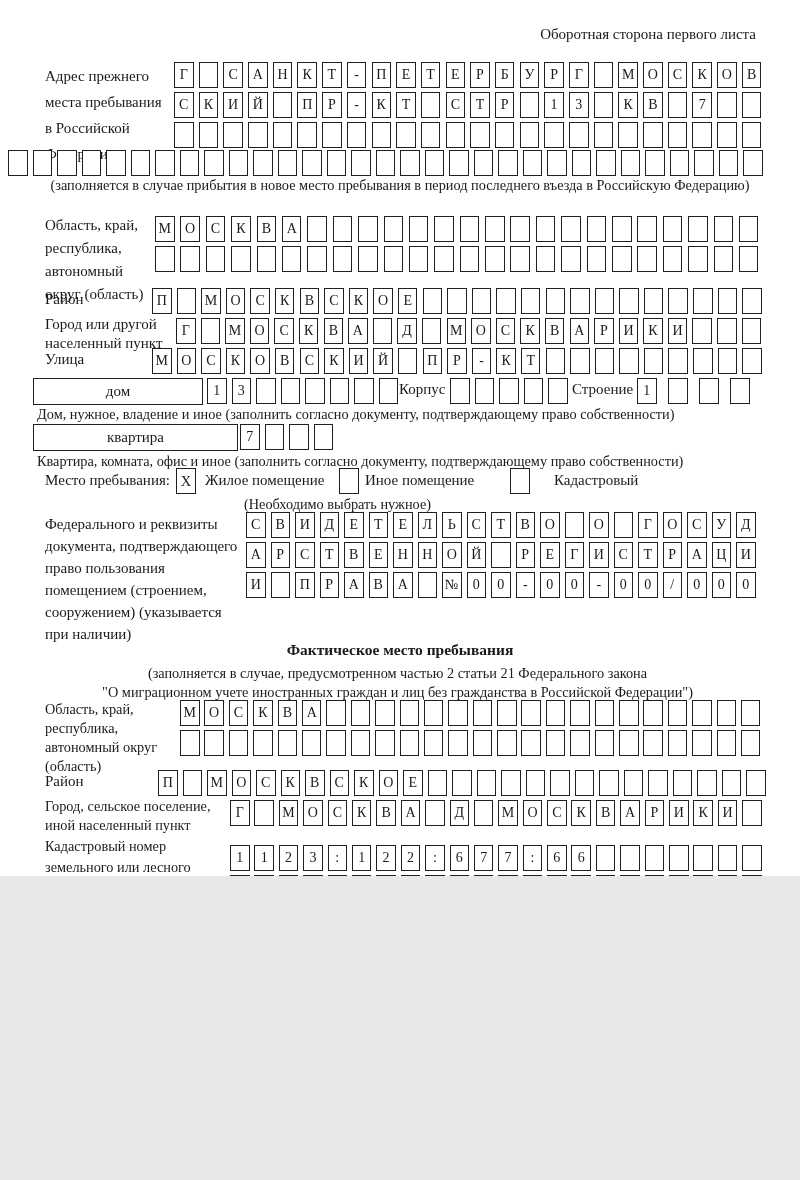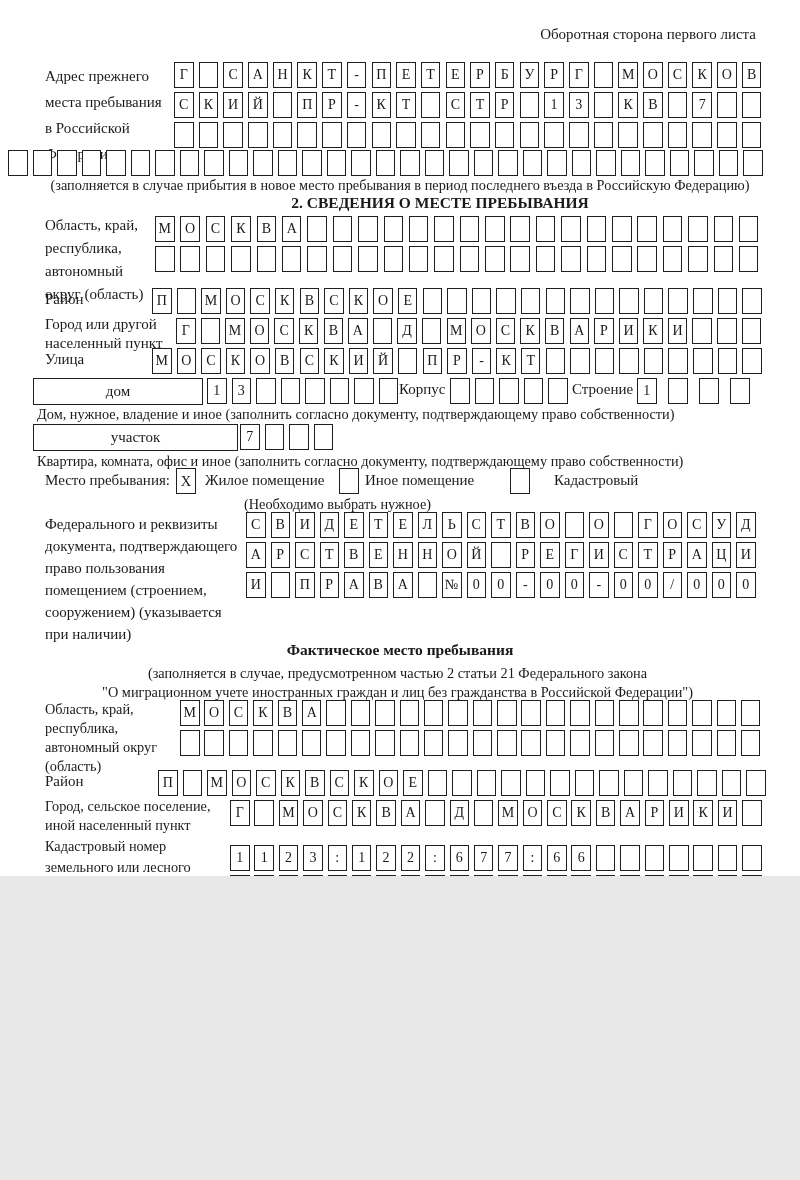--- a/index.html
+++ b/index.html
@@ -41,41 +41,40 @@
   <div class="abs f15" style="left:0;top:26px;width:756px;text-align:right;">Оборотная сторона первого листа</div>
 
   <div class="lines f15" style="left:45px;top:63px;line-height:26px;">
       <div>Адрес прежнего</div>
       <div>места пребывания</div>
       <div>в Российской</div>
       <div>Федерации</div>
     </div>
   <div class="abs f14 center" style="left:0;top:177px;width:800px;">(заполняется в случае прибытия в новое место пребывания в период последнего въезда в Российскую Федерацию)</div>
 
-  <div class="abs f155 bold center" style="left:80px;top:194px;width:720px;">2. СВЕДЕНИЯ О МЕСТЕ ПРЕБЫВАНИЯ</div>
 
   <div class="lines f15" style="left:45px;top:214px;line-height:23px;">
       <div>Область, край,</div>
       <div>республика,</div>
       <div>автономный</div>
       <div>округ (область)</div>
     </div>
   <div class="abs f15" style="left:45px;top:291px;">Район</div>
   <div class="lines f15" style="left:45px;top:315px;line-height:19px;">
       <div>Город или другой</div>
       <div>населенный пункт</div>
     </div>
   <div class="abs f15" style="left:45px;top:351px;">Улица</div>
 
   <div class="wide-box" style="left:33px;top:378px;width:170px;">дом</div>
   <div class="abs f15" style="left:399px;top:381px;">Корпус</div>
   <div class="abs f15" style="left:572px;top:381px;">Строение</div>
   <div class="abs f14" style="left:37px;top:406px;">Дом, нужное, владение и иное (заполнить согласно документу, подтверждающему право собственности)</div>
 
-  <div class="wide-box" style="left:33px;top:424px;width:205px;">участок</div>
+  <div class="wide-box" style="left:33px;top:424px;width:205px;">квартира</div>
   <div class="abs f14" style="left:37px;top:453px;">Квартира, комната, офис и иное (заполнить согласно документу, подтверждающему право собственности)</div>
 
   <div class="abs f15" style="left:45px;top:472px;">Место пребывания:</div>
   <div class="cbox" style="left:176px;top:468px;">X</div>
   <div class="abs f15" style="left:205px;top:472px;">Жилое помещение</div>
   <div class="cbox" style="left:339px;top:468px;"></div>
   <div class="abs f15" style="left:365px;top:472px;">Иное помещение</div>
   <div class="cbox" style="left:510px;top:468px;"></div>
   <div class="abs f15" style="left:554px;top:472px;">Кадастровый</div>
   <div class="abs f14 center" style="left:145px;top:496px;width:385px;">(Необходимо выбрать нужное)</div>

